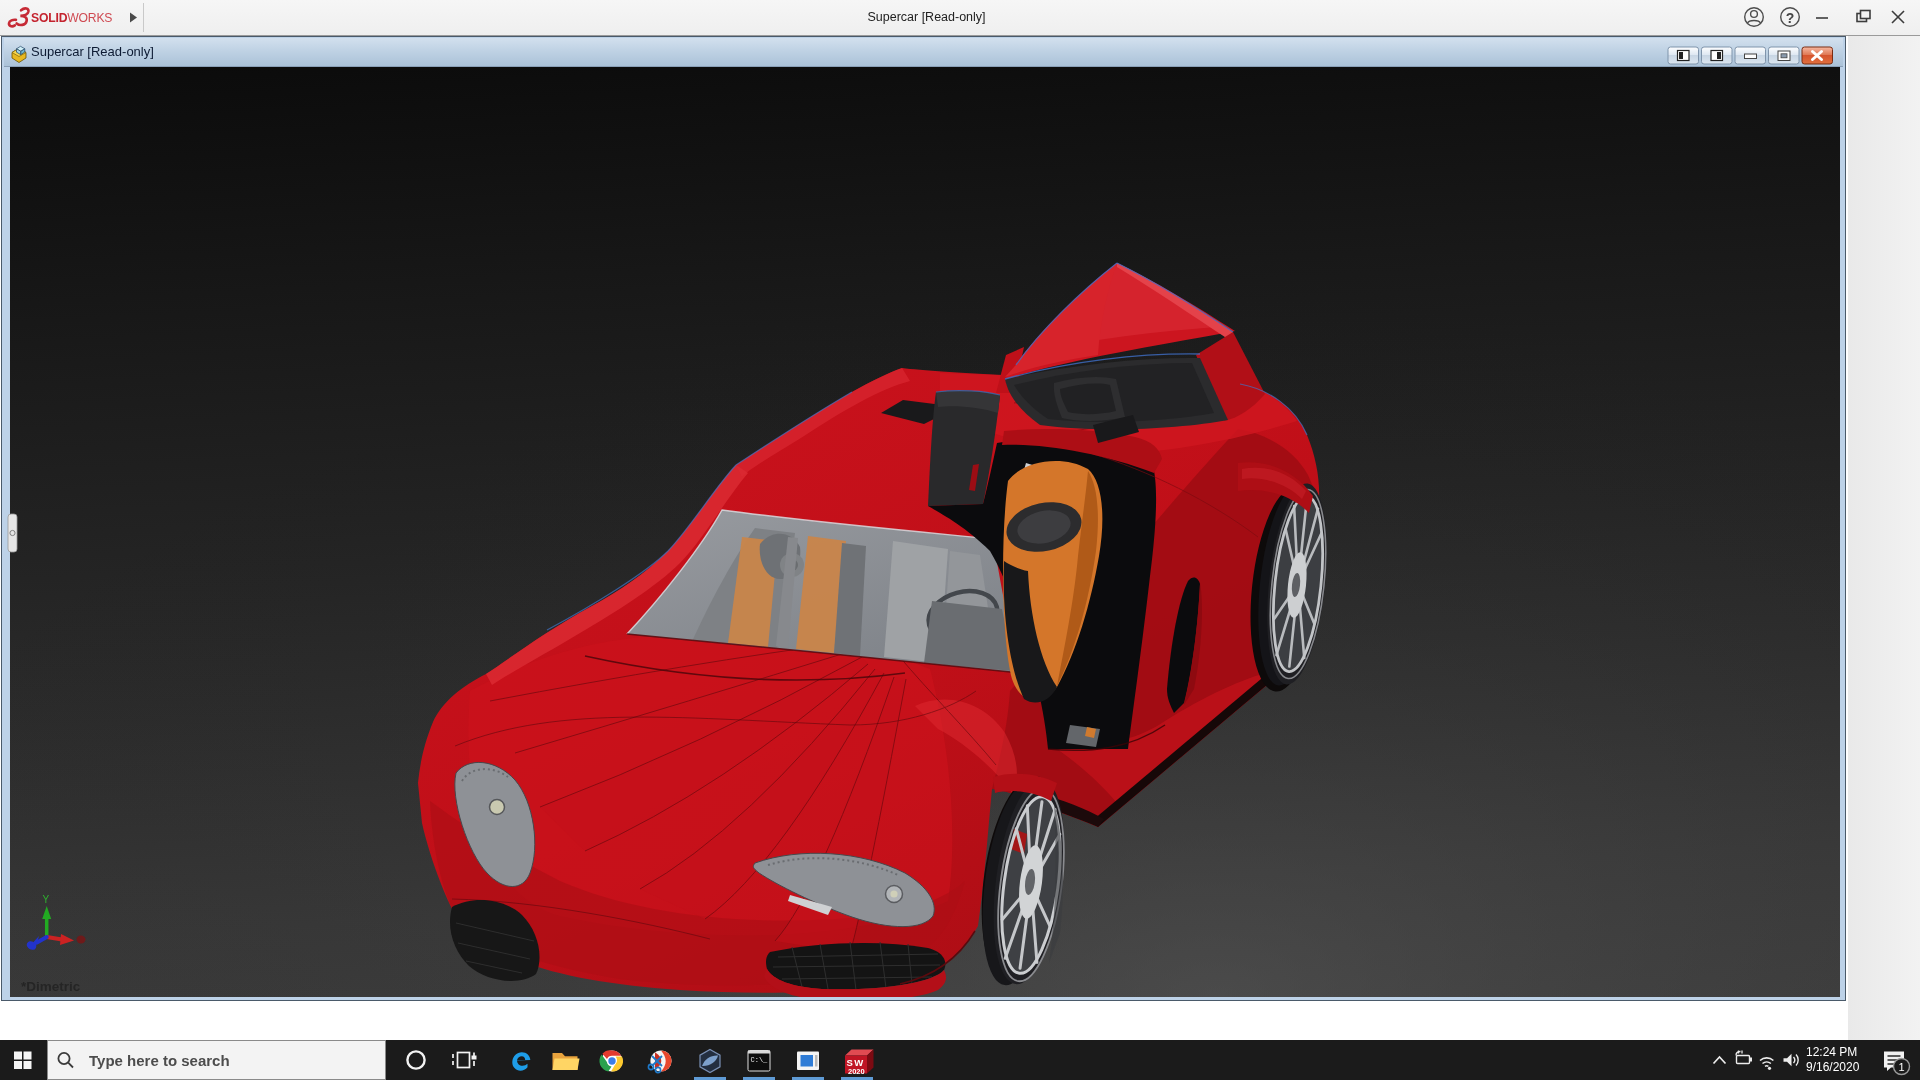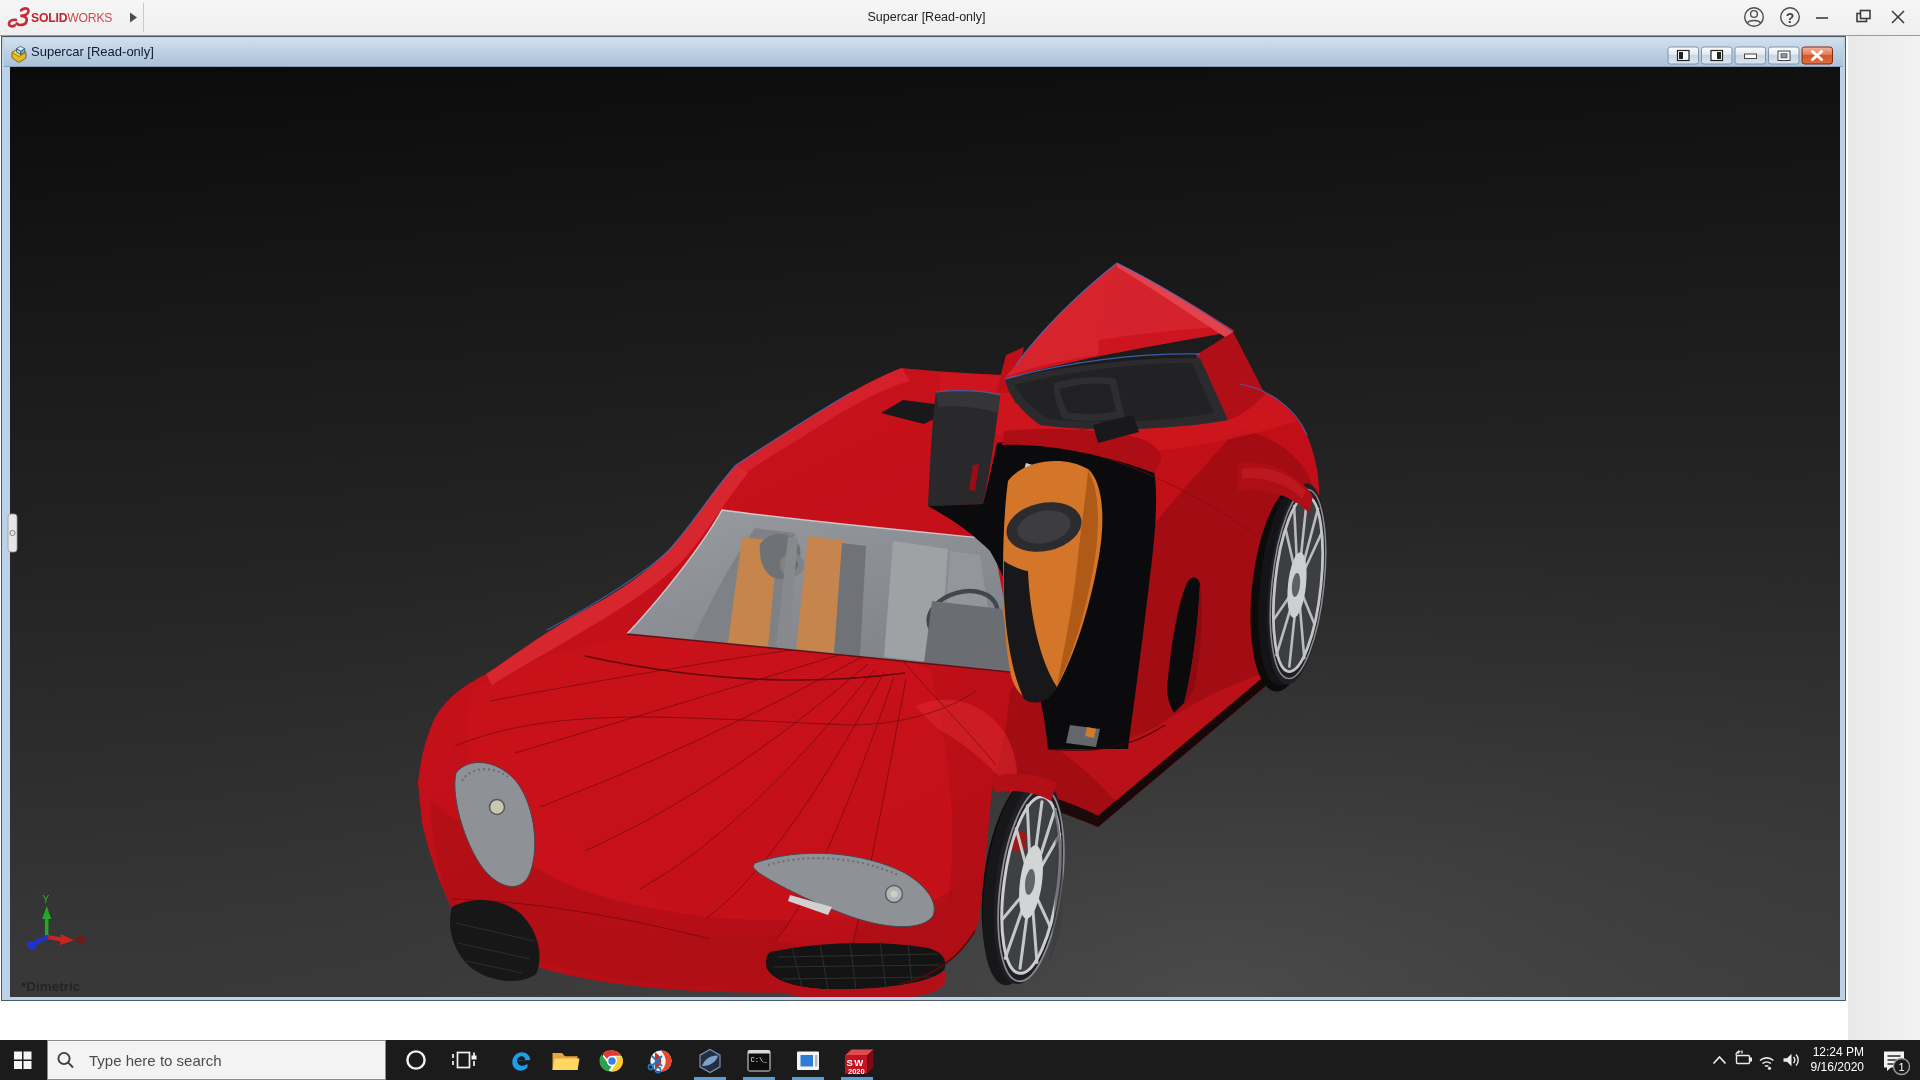--- a/index.html
+++ b/index.html
@@ -12,23 +12,23 @@
 #belowwin{position:absolute;left:0;top:1001px;width:1920px;height:39px;background:#ffffff;}
 #win{position:absolute;left:1px;top:36px;width:1845px;height:965px;
  background:#bdd2e8;border:1px solid #4a5a6a;box-sizing:border-box;}
 #wtitle{position:absolute;left:2px;top:1px;width:1839px;height:29px;
  background:linear-gradient(#d2e0ee 0%,#bfd2e4 45%,#abc2d8 100%);border-bottom:1px solid #8aa0b8;box-sizing:border-box;}
 #wtext{position:absolute;left:29px;top:7px;font-size:13px;color:#0d1b33;}
 #viewport{position:absolute;left:8px;top:30px;width:1830px;height:930px;overflow:hidden;
  background:linear-gradient(177deg,#0b0b0b 0%,#181818 25%,#242424 50%,#2f2f2f 70%,#383838 85%,#3e3e3e 100%);}
 #taskbar{position:absolute;left:0;top:1040px;width:1920px;height:40px;background:#1b1b1b;}
 #search{position:absolute;left:47px;top:1040px;width:339px;height:40px;background:#f3f3f3;
- border:1px solid #8a8a8a;box-sizing:border-box;}
+ border:1px solid #8a8a8a;box-sizing:border-box;font-weight:bold;}
 #searchtxt{position:absolute;left:41px;top:11px;font-size:15px;color:#4c4c4c;}
-#traytime{position:absolute;left:1806px;top:1045px;width:58px;text-align:right;color:#fff;font-size:12px;line-height:15px;}
+#traytime{position:absolute;left:1806px;top:1045px;width:58px;text-align:left;color:#fff;font-size:12px;line-height:15px;}
 </style></head>
 <body>
 <div id="topbar"></div>
 <div id="apptitle">Supercar [Read-only]</div>
 <div id="belowwin"></div>
 <div id="clientright"></div>
 <div id="win">
   <div id="wtitle"></div>
   <div id="wtext">Supercar [Read-only]</div>
   <div id="viewport">

